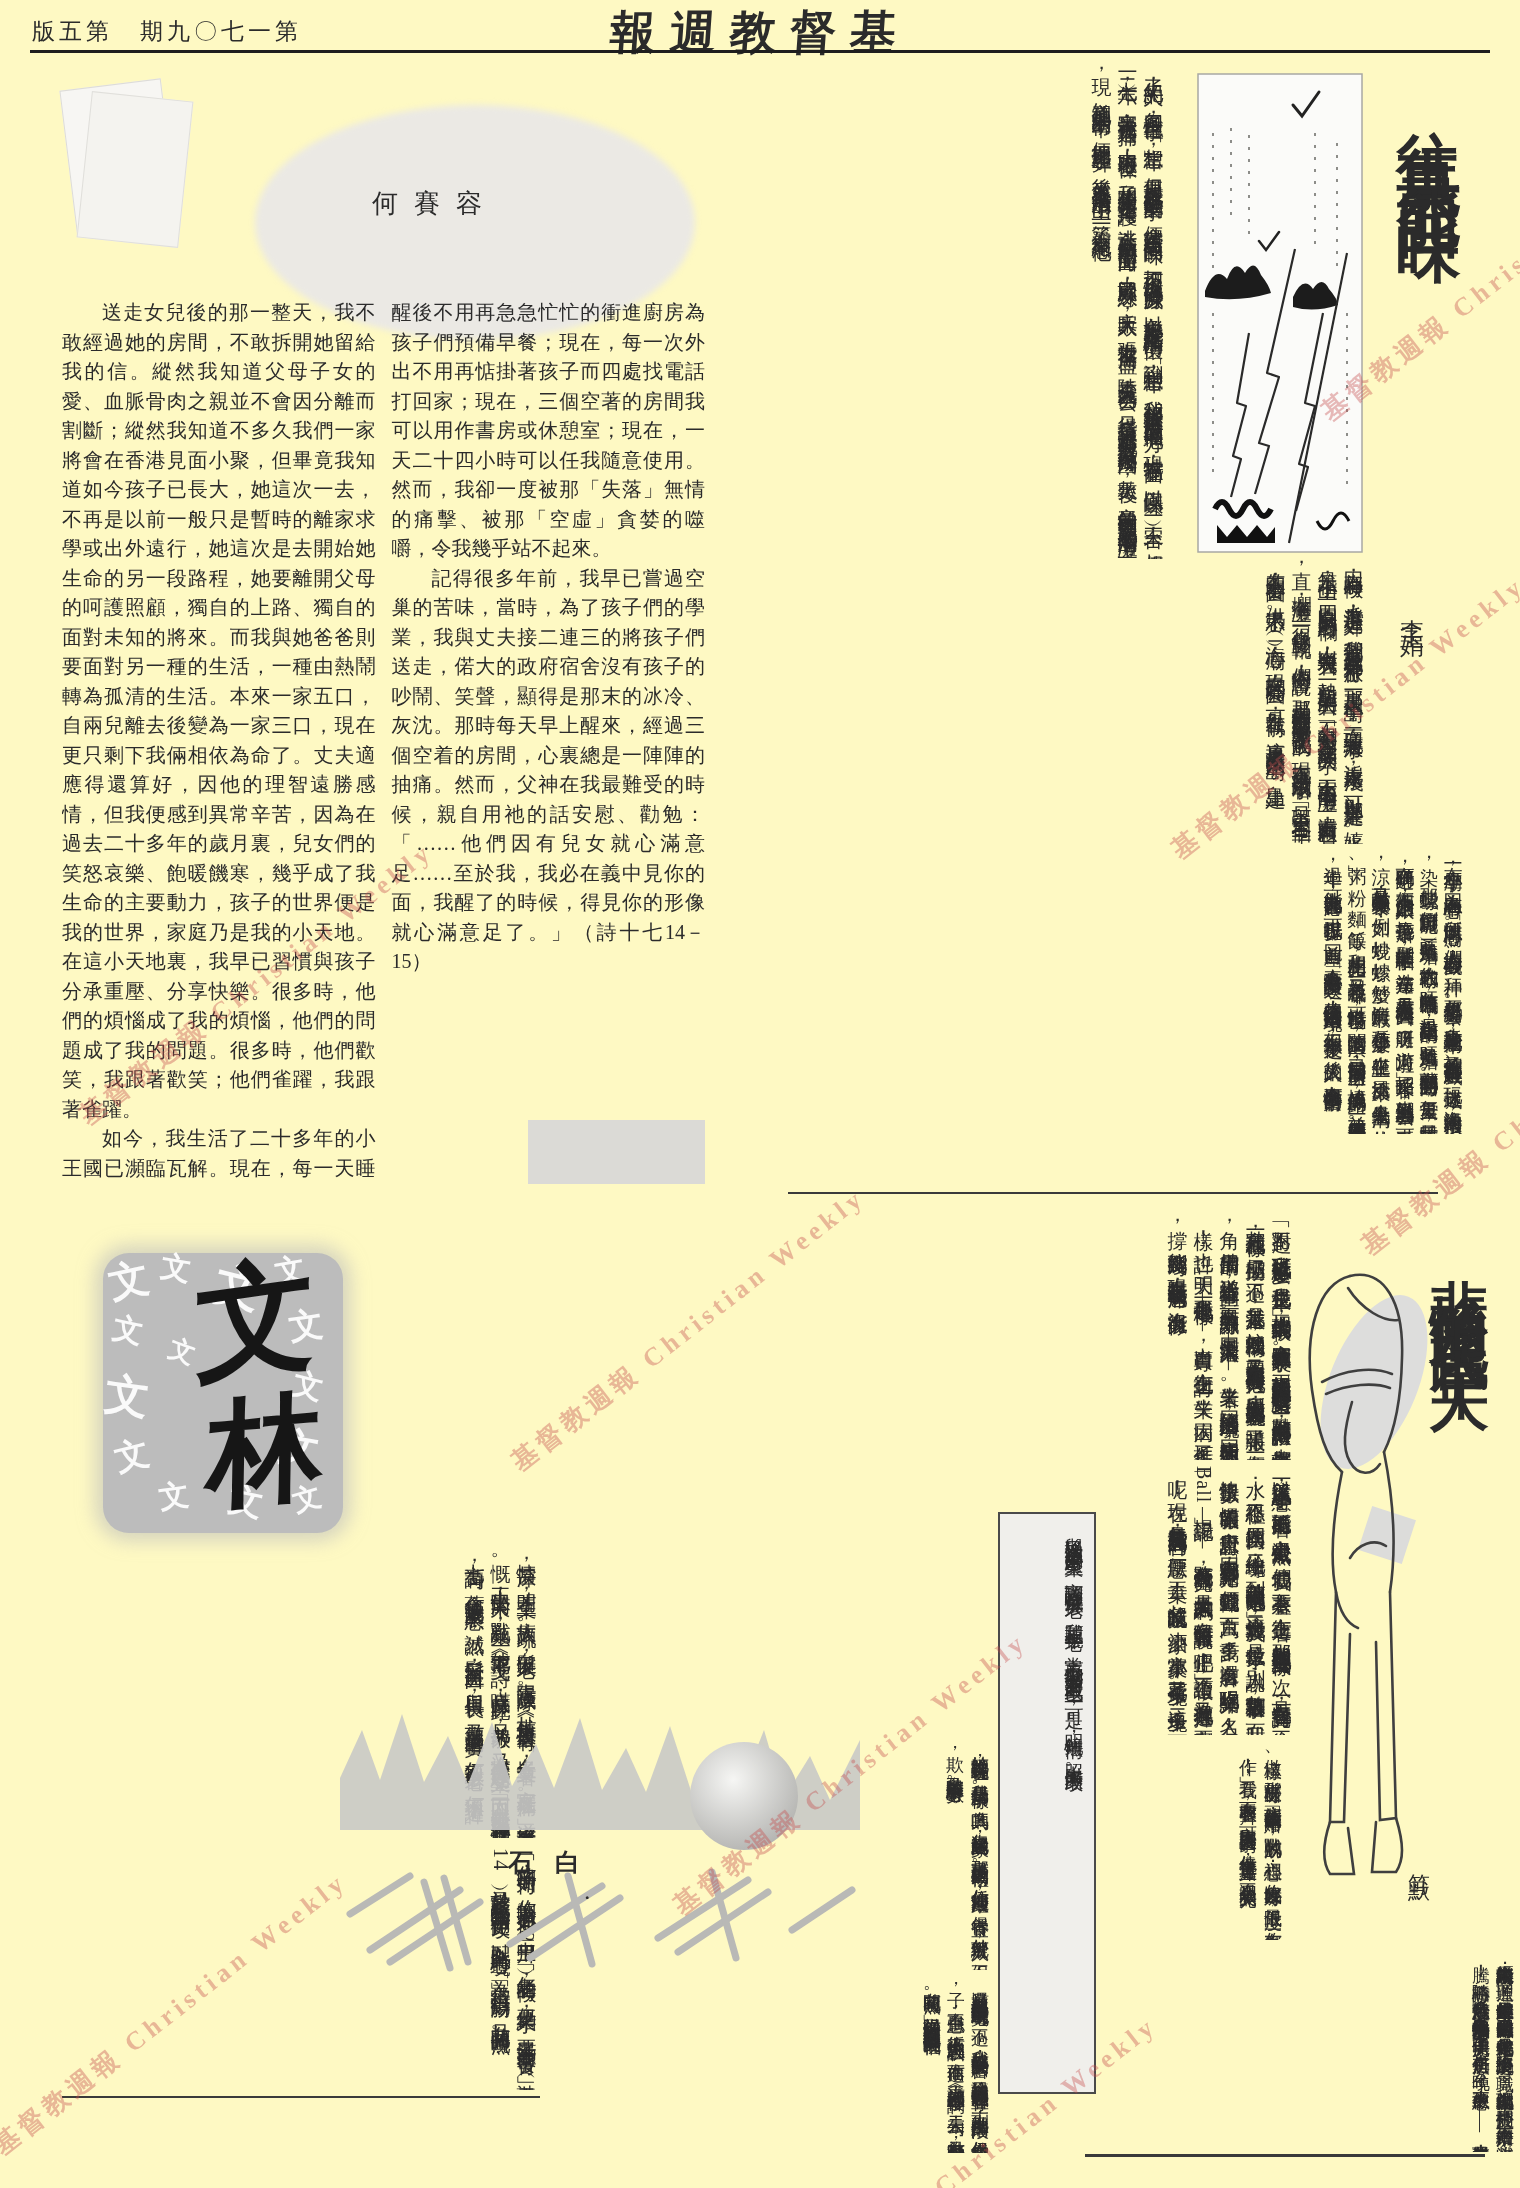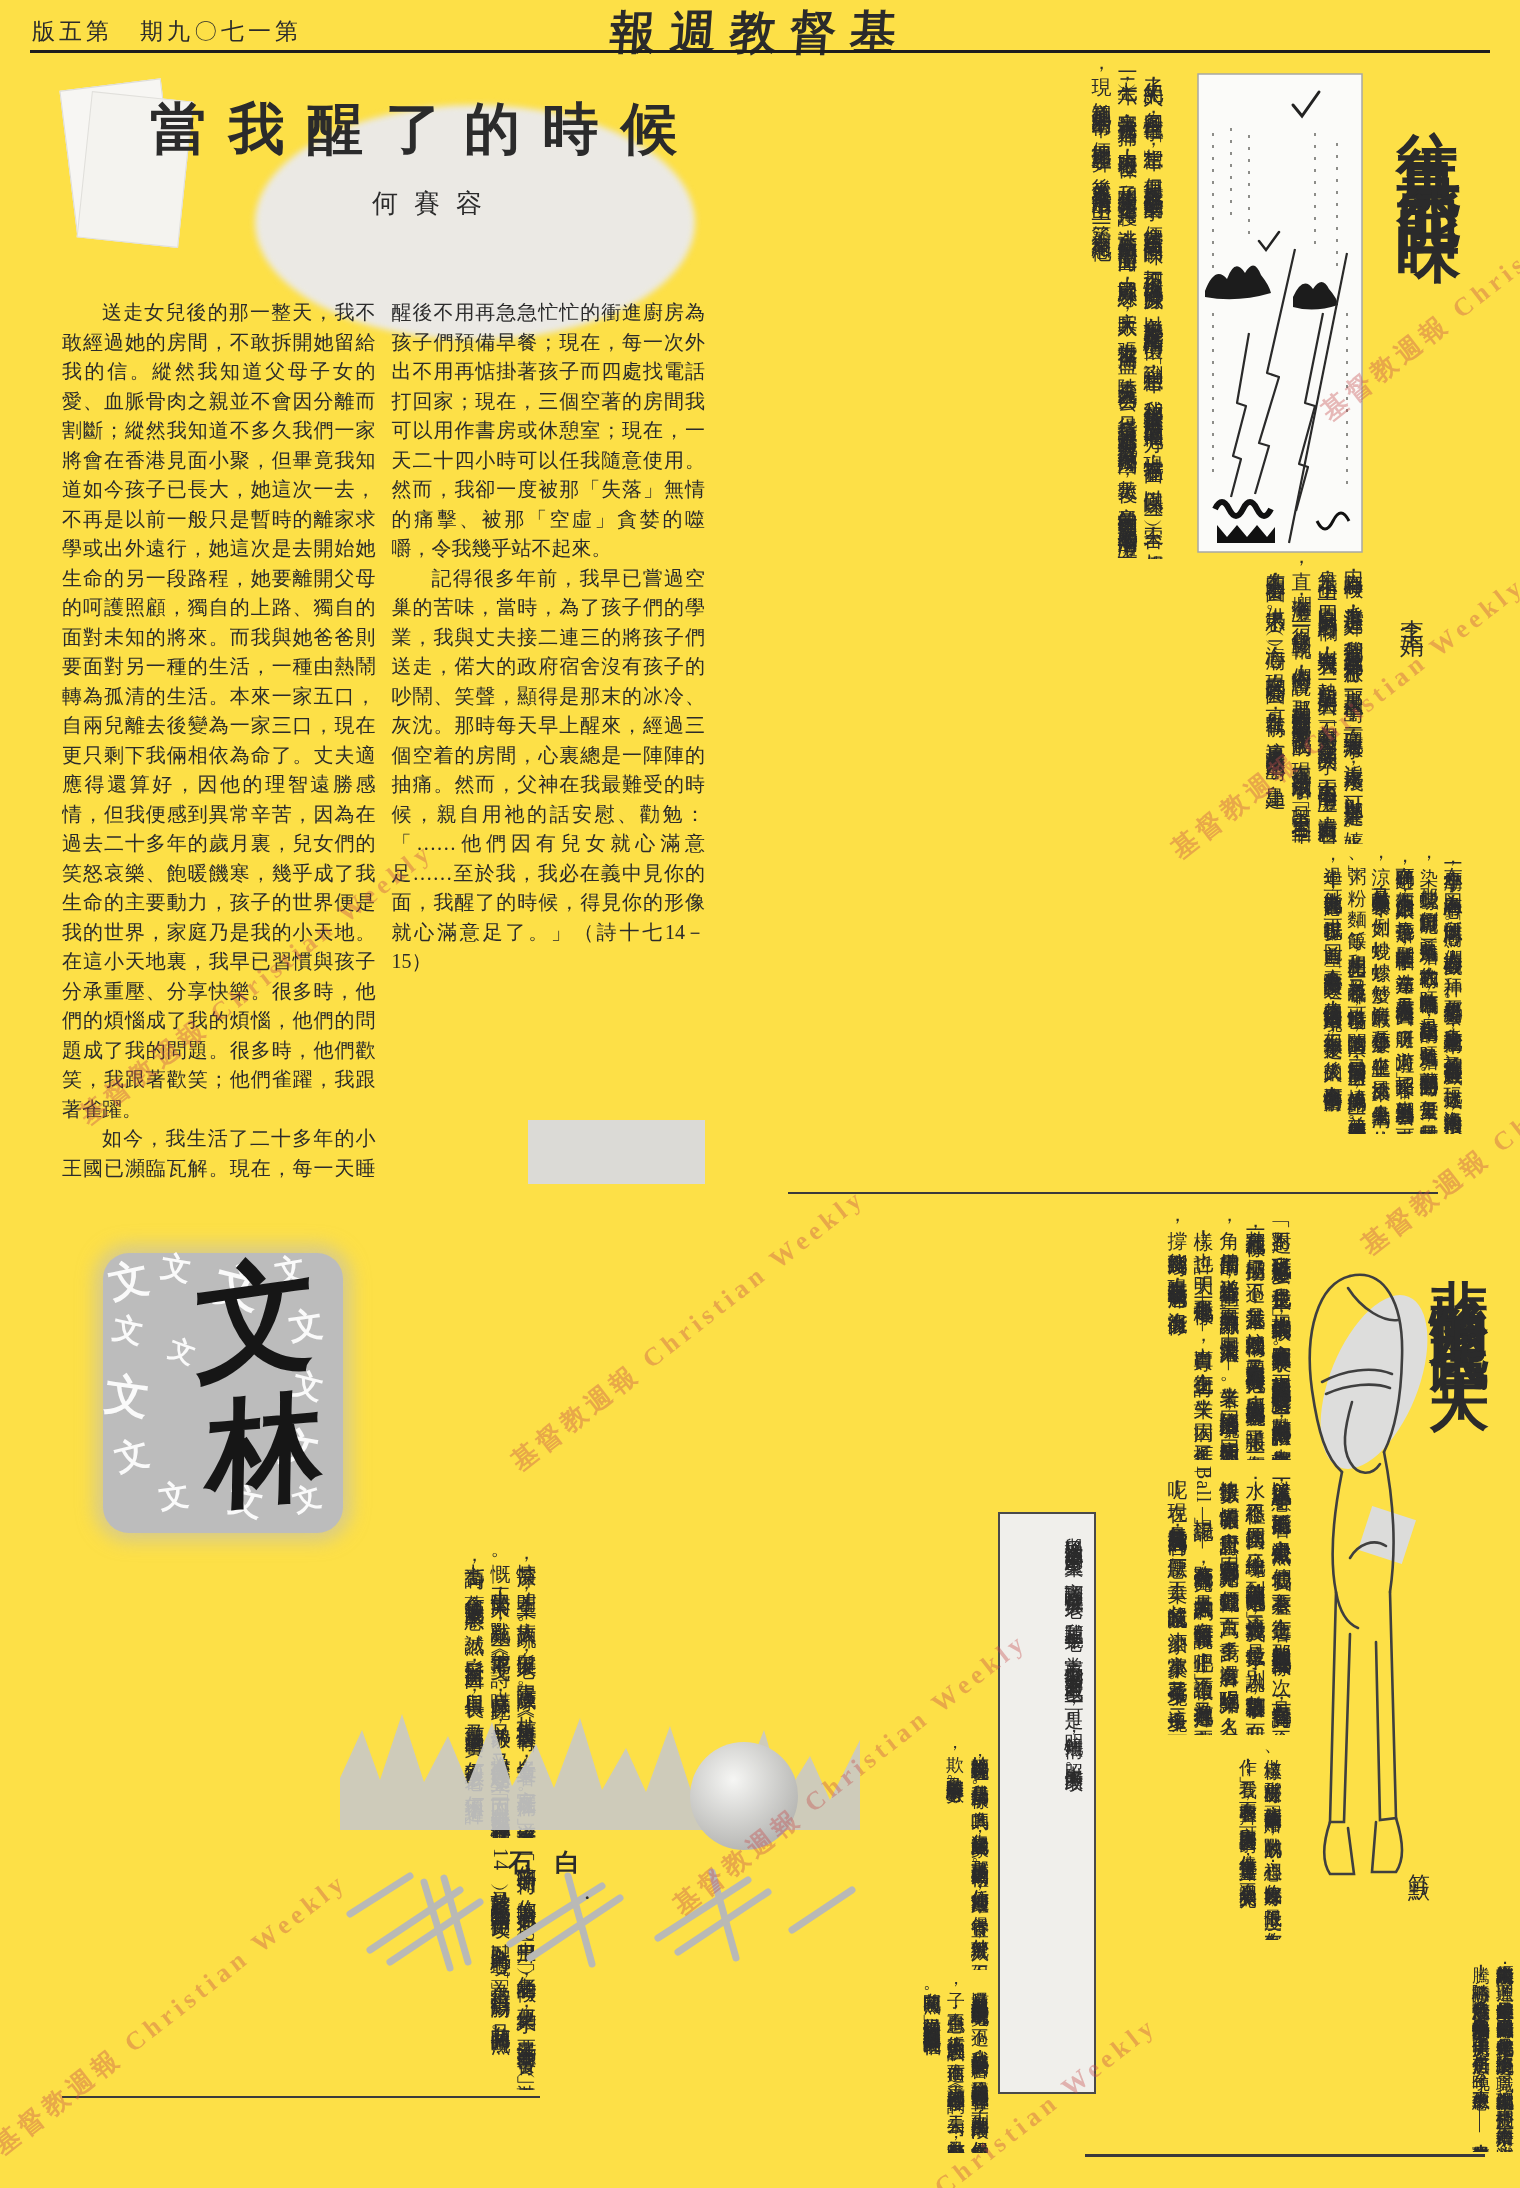--- a/index.html
+++ b/index.html
@@ -1,16 +1,16 @@
 <!DOCTYPE html>
 <html><head>
 <meta charset="utf-8">
 <style>
   html,body{margin:0;padding:0;background:#d8d6d0;}
-  #page{position:relative;width:1520px;height:2188px;margin:0 auto;background:#fde047;
+  #page{position:relative;width:1520px;height:2188px;margin:0 auto;background:#fef9c3;
         overflow:hidden;font-family:"Liberation Serif","DejaVu Serif",serif;color:#2b2b2b;}
   
   .hdr-left{position:absolute;left:32px;top:16px;font-size:23px;letter-spacing:4px;}
   .hdr-right{position:absolute;right:30px;top:16px;font-size:23px;letter-spacing:3px;}
   .masthead{position:absolute;left:0;right:0;top:2px;text-align:center;font-size:46px;
             font-weight:900;letter-spacing:14px;transform:skewX(-4deg);}
   .hdr-rule{position:absolute;left:30px;top:50px;width:1460px;height:3px;background:#1e1e1e;}
   .rule{position:absolute;background:#3a3a3a;}
   
   .vband{position:absolute;writing-mode:vertical-rl;text-orientation:mixed;overflow:hidden;
@@ -78,21 +78,20 @@
 
   <div class="hdr-left">版五第　期九〇七一第</div>
   <div class="masthead">報週教督基</div>
   <div class="hdr-rule"></div>
 
   <div class="deco book1"></div>
   <div class="deco book2"></div>
   <div class="deco blob"></div>
   <div class="deco grayblock"></div>
 
-  <div class="a-title">當我醒了的時候</div>
   <div class="a-author">何賽容</div>
   <div class="a-body">
     <p>送走女兒後的那一整天，我不敢經過她的房間，不敢拆開她留給我的信。縱然我知道父母子女的愛、血脈骨肉之親並不會因分離而割斷；縱然我知道不多久我們一家將會在香港見面小聚，但畢竟我知道如今孩子已長大，她這次一去，不再是以前一般只是暫時的離家求學或出外遠行，她這次是去開始她生命的另一段路程，她要離開父母的呵護照顧，獨自的上路、獨自的面對未知的將來。而我與她爸爸則要面對另一種的生活，一種由熱鬧轉為孤清的生活。本來一家五口，自兩兒離去後變為一家三口，現在更只剩下我倆相依為命了。丈夫適應得還算好，因他的理智遠勝感情，但我便感到異常辛苦，因為在過去二十多年的歲月裏，兒女們的笑怒哀樂、飽暖饑寒，幾乎成了我生命的主要動力，孩子的世界便是我的世界，家庭乃是我的小天地。在這小天地裏，我早已習慣與孩子分承重壓、分享快樂。很多時，他們的煩惱成了我的煩惱，他們的問題成了我的問題。很多時，他們歡笑，我跟著歡笑；他們雀躍，我跟著雀躍。</p>
     <p>如今，我生活了二十多年的小王國已瀕臨瓦解。現在，每一天睡醒後不用再急急忙忙的衝進廚房為孩子們預備早餐；現在，每一次外出不用再惦掛著孩子而四處找電話打回家；現在，三個空著的房間我可以用作書房或休憩室；現在，一天二十四小時可以任我隨意使用。然而，我卻一度被那「失落」無情的痛擊、被那「空虛」貪婪的噬嚼，令我幾乎站不起來。</p>
     <p>記得很多年前，我早已嘗過空巢的苦味，當時，為了孩子們的學業，我與丈夫接二連三的將孩子們送走，偌大的政府宿舍沒有孩子的吵鬧、笑聲，顯得是那末的冰冷、灰沈。那時每天早上醒來，經過三個空着的房間，心裏總是一陣陣的抽痛。然而，父神在我最難受的時候，親自用祂的話安慰、勸勉：「……他們因有兒女就心滿意足……至於我，我必在義中見你的面，我醒了的時候，得見你的形像就心滿意足了。」（詩十七14－15）</p>
 
   </div>
 
   <div class="b-title">往事只能回味</div>
   <div class="b-author">李玉娟</div>

